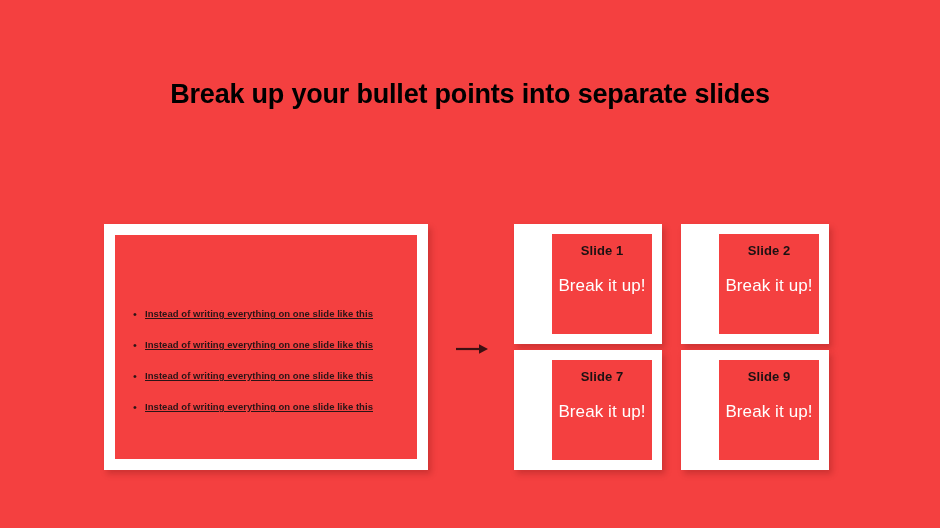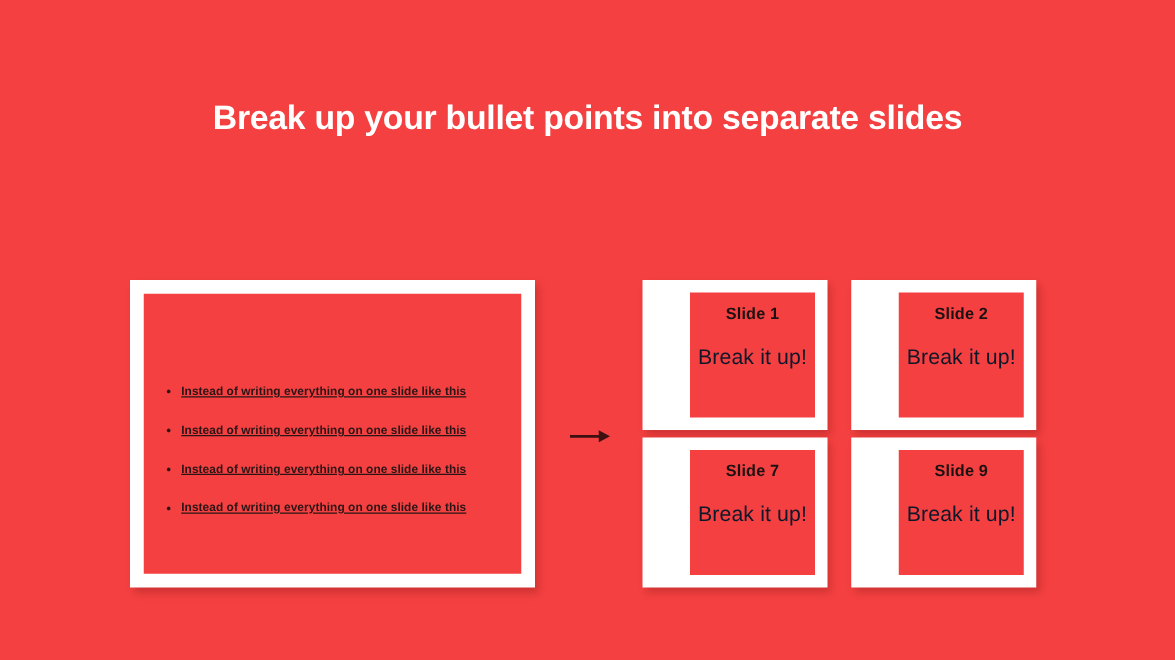--- a/index.html
+++ b/index.html
@@ -23,21 +23,21 @@
 
   
   .deck-title {
     position: absolute;
     left: 0;
     right: 0;
     top: 78px;
     text-align: center;
     font-size: 27px;
     font-weight: bold;
-    color: #ffffff;
+    color: #000000;
     letter-spacing: -0.2px;
     line-height: 1.2;
     white-space: nowrap;
   }
 
   
   .frame {
     position: absolute;
     background: #FFFFFF;
     box-sizing: border-box;
@@ -138,21 +138,21 @@
     letter-spacing: 0.1px;
   }
   .mini-body {
     position: absolute;
     left: 0;
     right: 0;
     top: 42px;
     text-align: center;
     font-size: 17px;
     font-weight: normal;
-    color: #0f172a;
+    color: #ffffff;
     letter-spacing: 0.1px;
   }
 </style>
 </head>
 <body>
 
 <div class="slide-canvas">
 
   <div class="deck-title">Break up your bullet points into separate slides</div>
 

